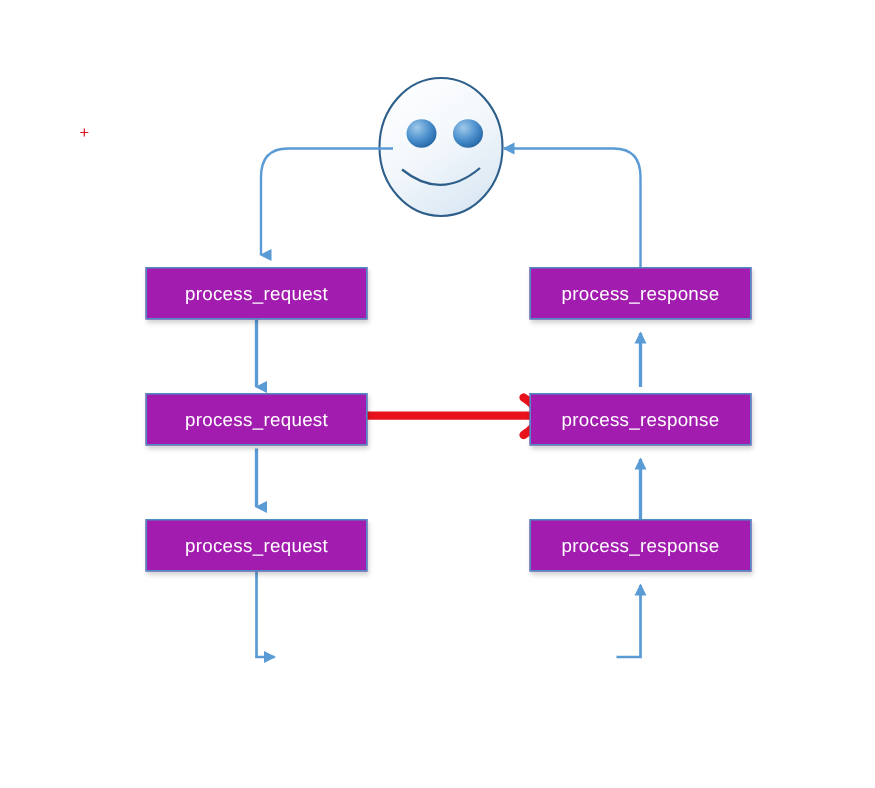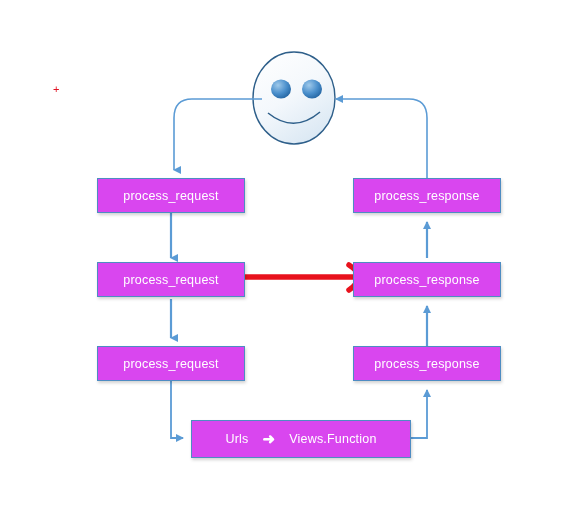--- a/index.html
+++ b/index.html
@@ -17,21 +17,21 @@
   }
   #svg-layer {
     position: absolute;
     left: 0;
     top: 0;
     width: 583px;
     height: 525px;
   }
   .node-box {
     position: absolute;
-    background: #d946ef;
+    background: #a21caf;
     border: 1px solid #4E8CC2;
     box-sizing: border-box;
     display: flex;
     align-items: center;
     justify-content: center;
     color: #ffffff;
     font-size: 12.5px;
     letter-spacing: 0.2px;
     box-shadow: 1px 2px 3px rgba(0,0,0,0.18);
     z-index: 5;
@@ -146,23 +146,16 @@
   </div>
 
   <div class="node-box" style="left:353px; top:262px; width:148px; height:35px;">
     <span class="node-label">process_response</span>
   </div>
 
   <div class="node-box" style="left:353px; top:346px; width:148px; height:35px;">
     <span class="node-label">process_response</span>
   </div>
 
-  <div class="node-box" style="left:191px; top:420px; width:220px; height:38px;">
-    <div class="url-row">
-      <span class="node-label">Urls</span>
-      <span class="url-arrow">➜</span>
-      <span class="node-label">Views.Function</span>
-    </div>
-  </div>
 
   <div class="red-mark" style="left:53px; top:84px;">+</div>
 
 </div>
 
 </body></html>

